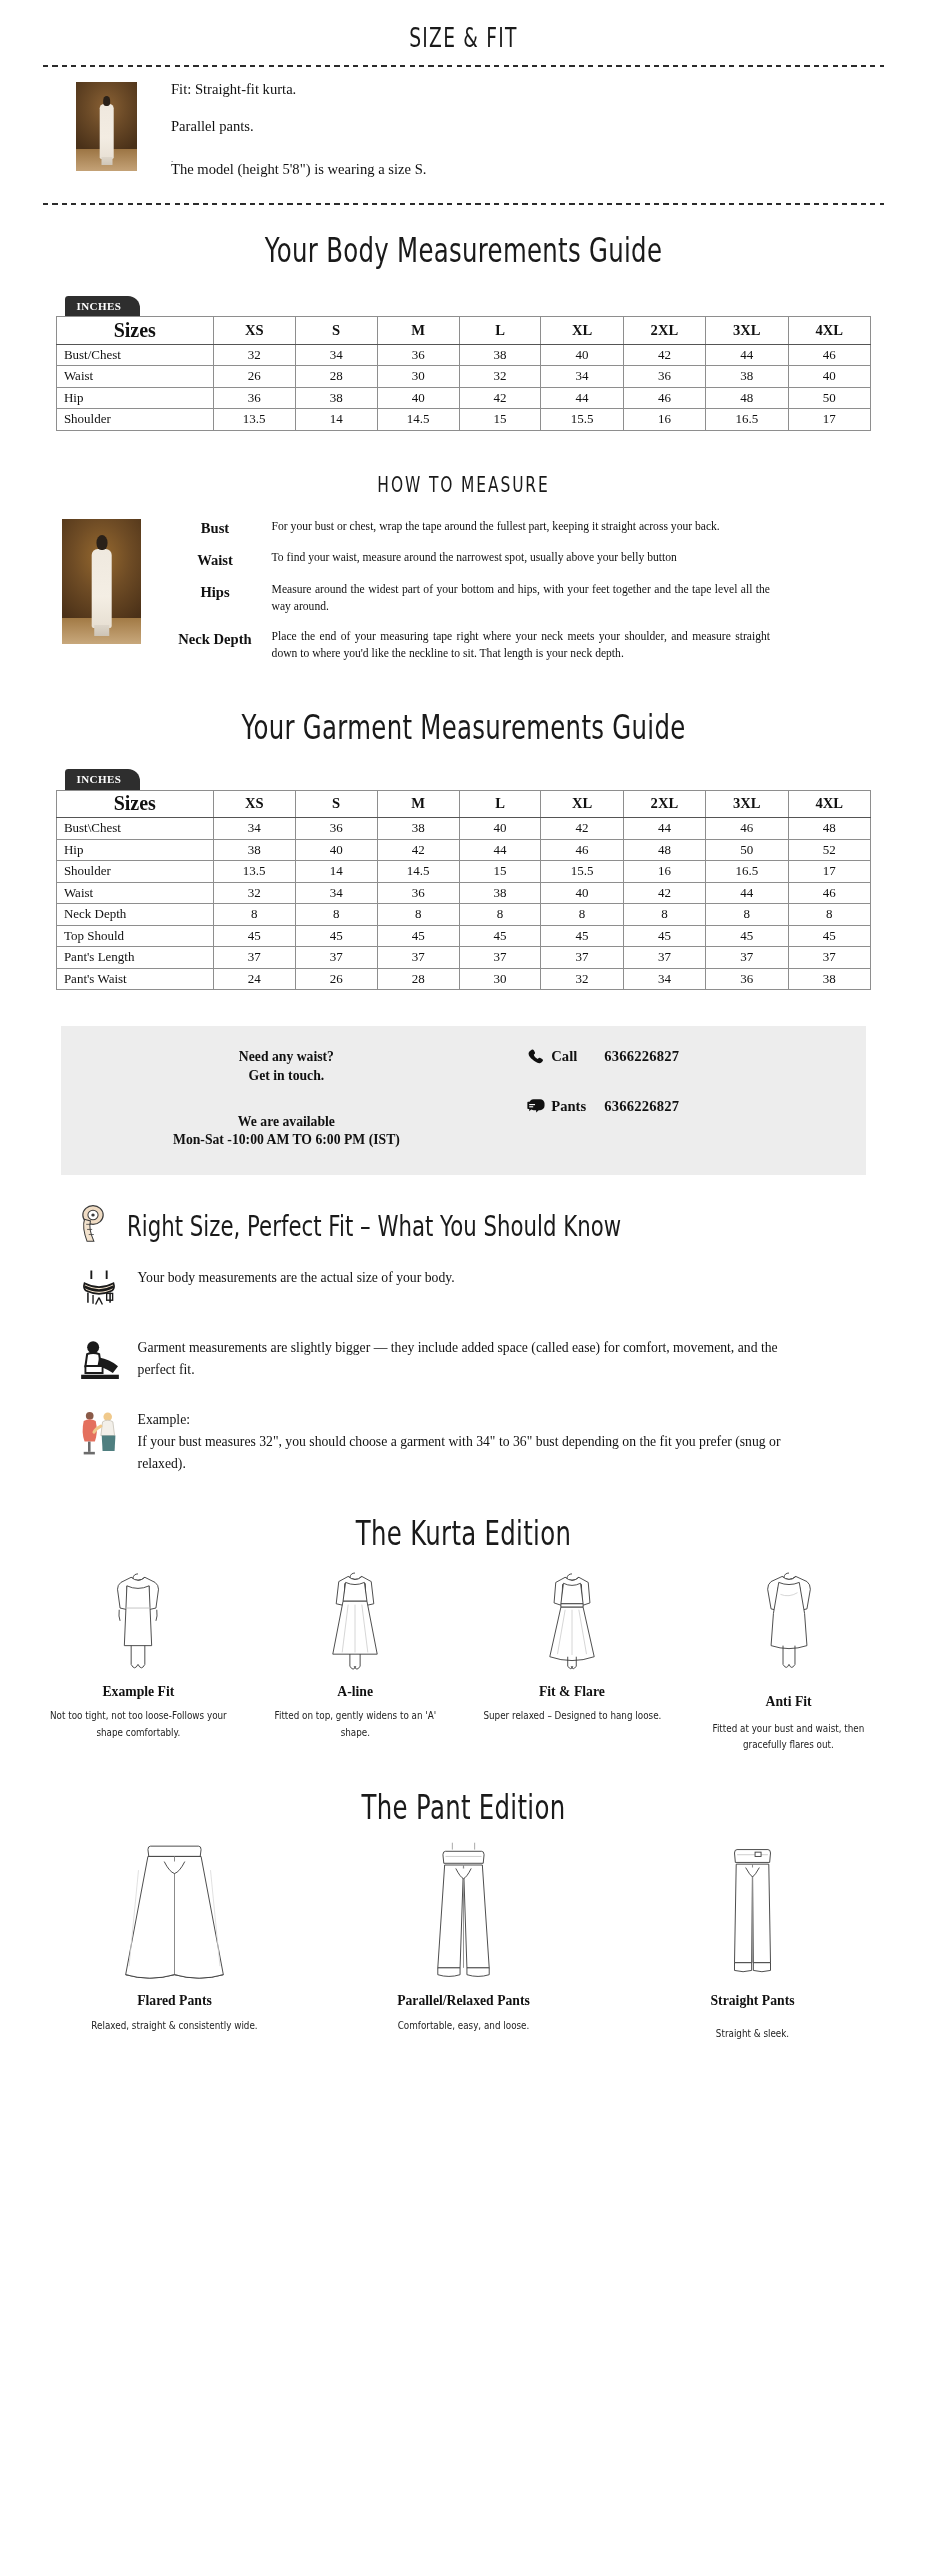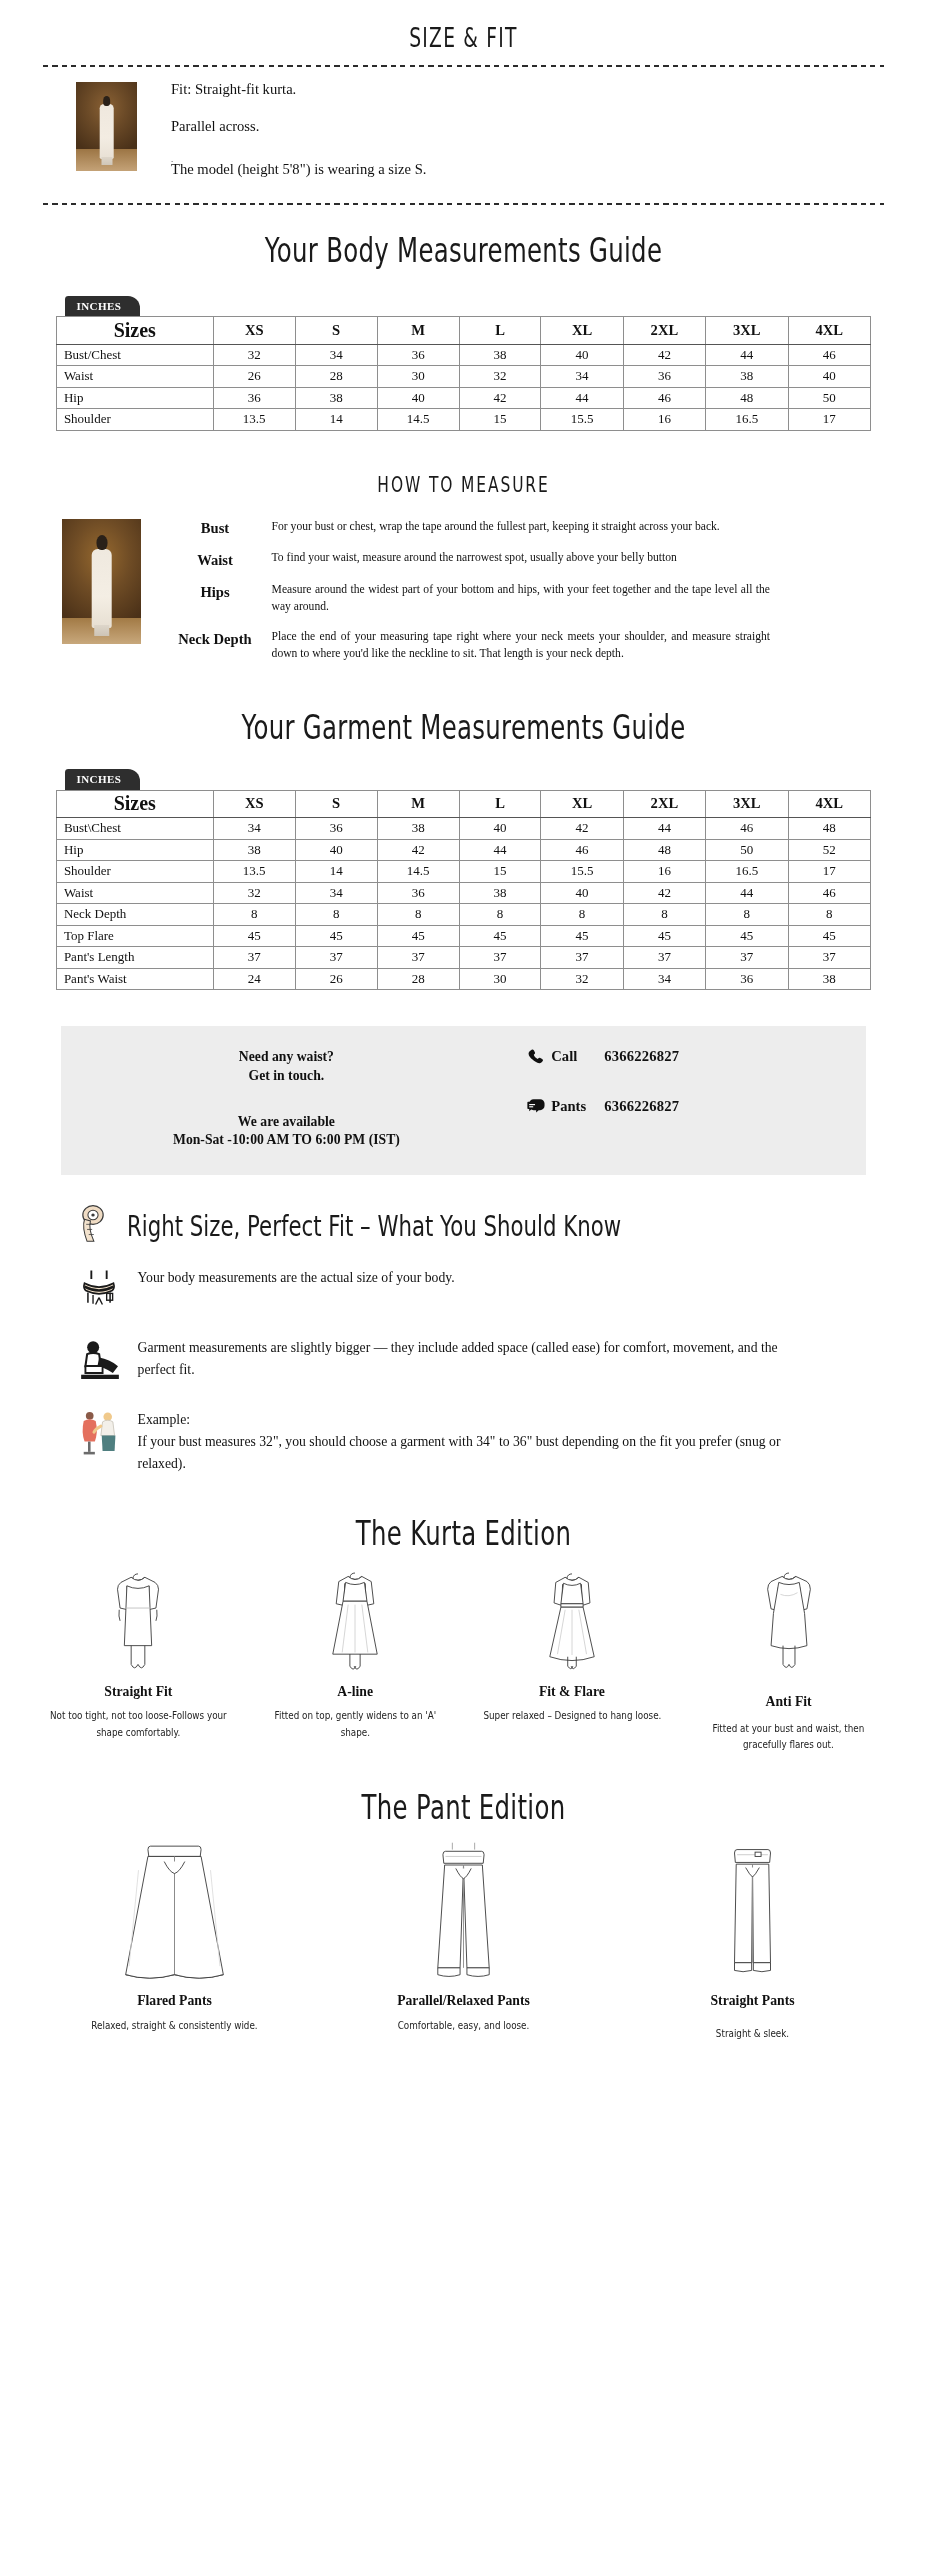--- a/index.html
+++ b/index.html
@@ -225,21 +225,21 @@
 
   <div class="fit-row">
     <div class="model-photo">
       <div class="floor"></div>
       <div class="body"></div>
       <div class="legs"></div>
       <div class="head"></div>
     </div>
     <div class="fit-text">
       <p>Fit: Straight-fit kurta.</p>
-      <p> Parallel  across.</p>
+      <p> Parallel  pants.</p>
       <p>
         <span class="tiny-dot">.</span>
         <span>The model (height 5'8") is wearing a size S.</span>
       </p>
     </div>
   </div>
 
   <div class="dot-rule" id="rule-bottom"></div>
 
   <div class="sec-title" id="body-guide-title">Your Body Measurements Guide</div>
@@ -406,21 +406,21 @@
             <td class="num">8</td>
             <td class="num">8</td>
             <td class="num">8</td>
             <td class="num">8</td>
             <td class="num">8</td>
             <td class="num">8</td>
             <td class="num">8</td>
             <td class="num">8</td>
           </tr>
           <tr>
-            <td class="rowhead">Top Flare</td>
+            <td class="rowhead">Top Should</td>
             <td class="num">45</td>
             <td class="num">45</td>
             <td class="num">45</td>
             <td class="num">45</td>
             <td class="num">45</td>
             <td class="num">45</td>
             <td class="num">45</td>
             <td class="num">45</td>
           </tr>
           <tr>
@@ -552,21 +552,21 @@
     <path d="M48 10 q-5 0 -6 5" stroke="#3a3a3a" fill="#ffffff" stroke-width="1.05"></path>
     <path d="M40 14 q8 7 16 0 l12 6 q4 3 4 8 l-3 22 -9 2 1 -28" stroke="#3a3a3a" fill="#ffffff" stroke-width="1.05"></path>
     <path d="M56 14 q-8 7 -16 0 l-12 6 q-4 3 -4 8 l3 22 9 2 -1 -28" stroke="#3a3a3a" fill="#ffffff" stroke-width="1.05"></path>
     <path d="M35 24 l-3 70 h32 l-3 -70 q-13 6 -26 0 z" stroke="#3a3a3a" fill="#ffffff" stroke-width="1.05"></path>
     <path d="M33 50 h30" stroke="#bbb" fill="none"></path>
     <path d="M26 52 q-1 8 1 13 M70 52 q1 8 -1 13" stroke="#3a3a3a" fill="#ffffff" stroke-width="1.05"></path>
     <path d="M40 94 v22 M56 94 v22" stroke="#3a3a3a" fill="#ffffff" stroke-width="1.05"></path>
     <path d="M40 116 q4 8 8 0 M48 116 q4 8 8 0" stroke="#3a3a3a" fill="#ffffff" stroke-width="1.05"></path>
   </svg>
         </div>
-        <div class="sil-name">Straight Fit</div>
+        <div class="sil-name">Example Fit</div>
         <div class="sil-desc">Not too tight, not too loose-Follows your shape comfortably.</div>
       </div>
       <div class="sil-cell">
         <div class="sil-art">
           <svg width="82" height="110" viewBox="0 0 96 128">
     <path d="M48 9 q-5 0 -6 5" stroke="#3a3a3a" fill="#ffffff" stroke-width="1.05"></path>
     <path d="M40 13 q8 7 16 0 l11 6 3 26 -9 2 -1 -26" stroke="#3a3a3a" fill="#ffffff" stroke-width="1.05"></path>
     <path d="M56 13 q-8 7 -16 0 l-11 6 -3 26 9 2 1 -26" stroke="#3a3a3a" fill="#ffffff" stroke-width="1.05"></path>
     <path d="M37 20 l-3 22 h28 l-3 -22 q-11 5 -22 0 z" stroke="#3a3a3a" fill="#ffffff" stroke-width="1.05"></path>
     <path d="M34 42 l-12 62 h52 l-12 -62 z" stroke="#3a3a3a" fill="#ffffff" stroke-width="1.05"></path>

